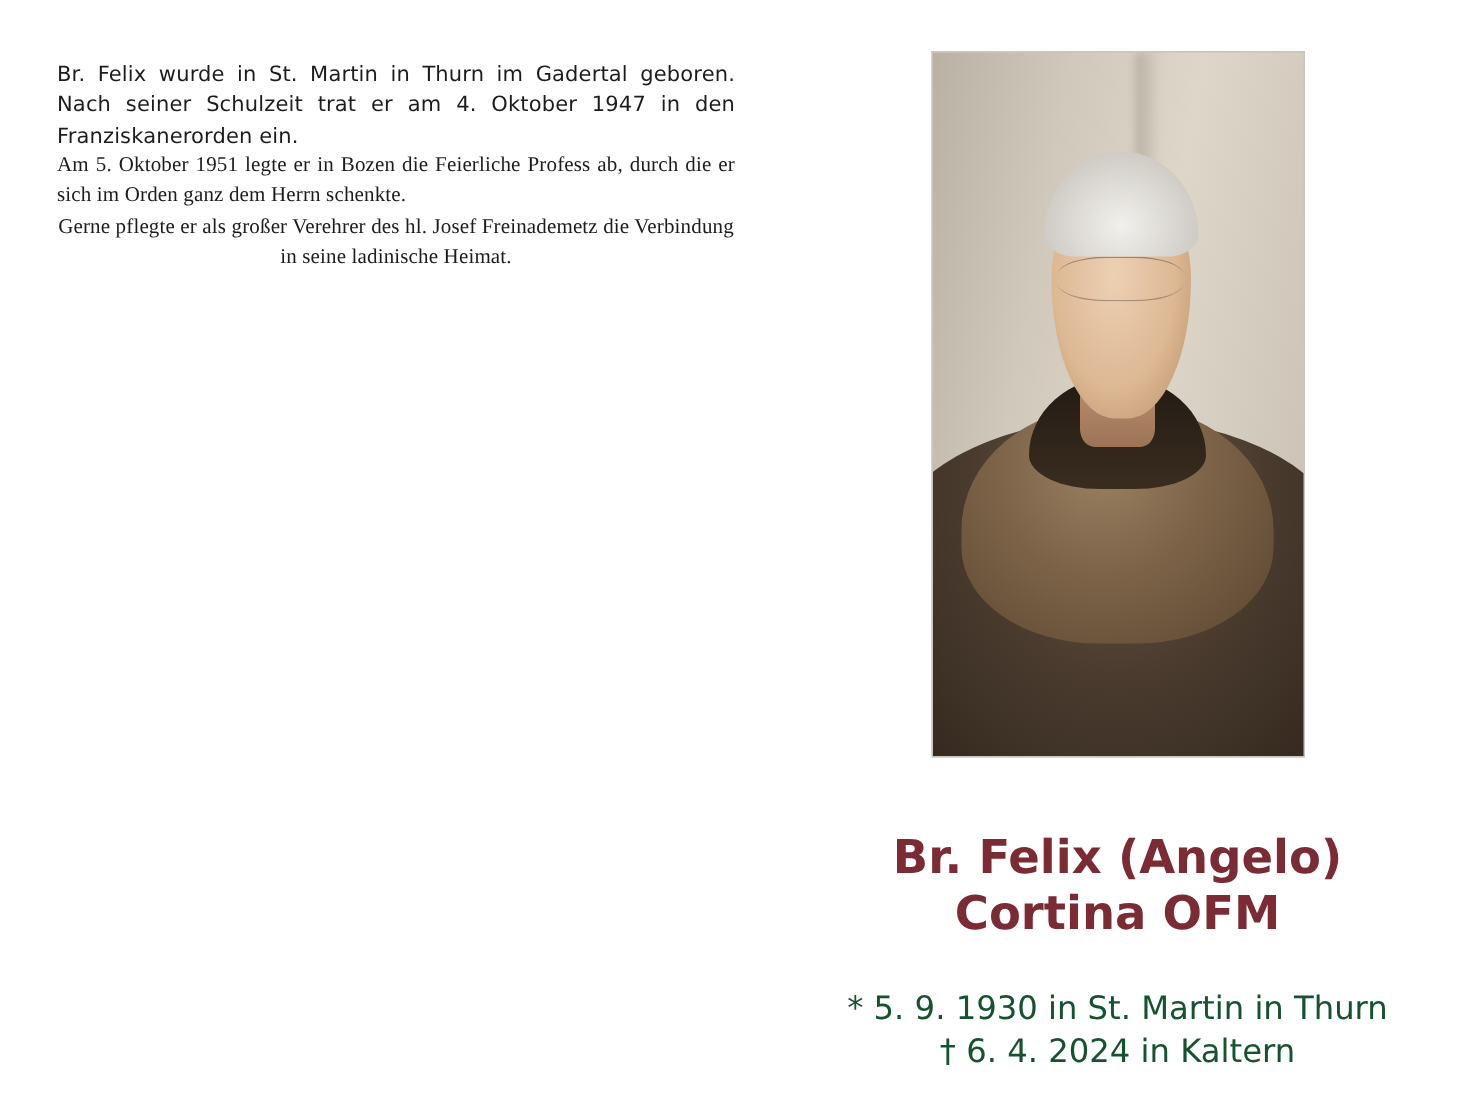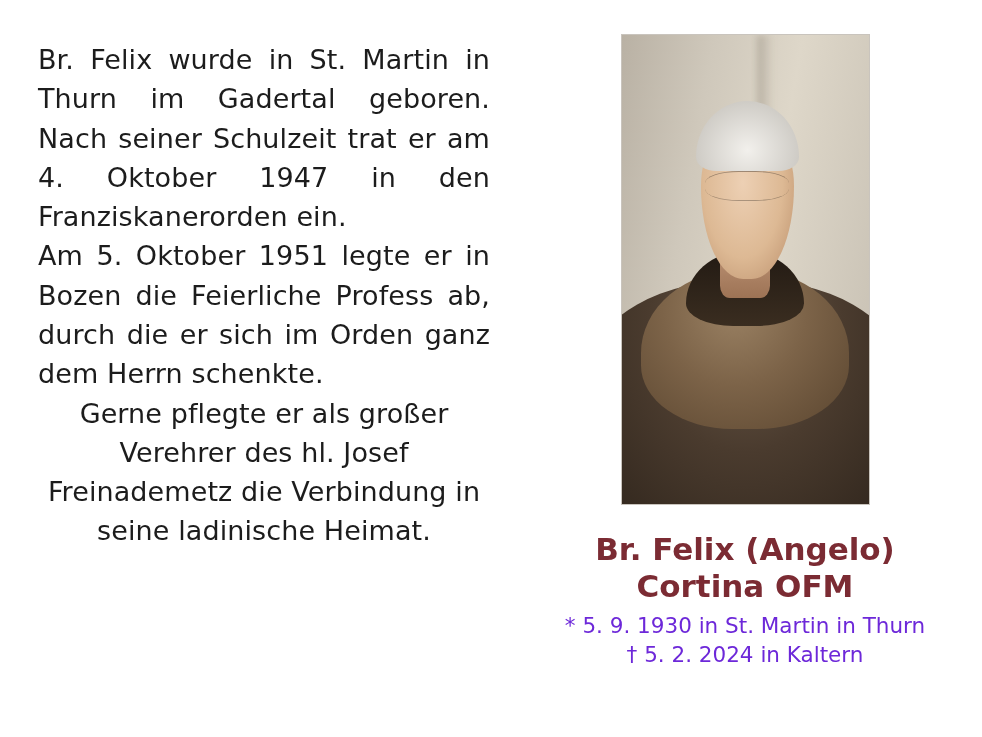--- a/index.html
+++ b/index.html
@@ -21,42 +21,44 @@
     display: flex;
     flex-direction: row;
   }
   
   .bio-column {
     width: 520px;
     padding: 40px 30px 20px 38px;
     box-sizing: border-box;
   }
   .bio-paragraph {
-    font-size: 27px;
+    font-size: 14px;
     line-height: 1.455;
     color: #1c1c1c;
     text-align: justify;
     text-justify: inter-word;
     margin: 0;
     letter-spacing: 0.1px;
   }
   .bio-paragraph + .bio-paragraph {
     margin-top: 0px;
+    font-family: Liberation Serif, serif;
   }
   .bio-paragraph:last-child {
     text-align: center;
   }
   
   .portrait-column {
     width: 462px;
     padding: 34px 24px 18px 12px;
     box-sizing: border-box;
     display: flex;
     flex-direction: column;
     align-items: center;
+    gap: 23px;
   }
   .portrait-frame {
     width: 249px;
     height: 471px;
     border: 1px solid #c9c4bd;
     box-sizing: border-box;
     overflow: hidden;
     position: relative;
     background: #cfc8bd;
   }
@@ -147,23 +149,23 @@
     width: 100%;
   }
   .deceased-name {
     font-size: 31px;
     font-weight: bold;
     color: #7b2b33;
     line-height: 1.18;
     margin: 0;
   }
   .dates {
-    margin-top: 8px;
+    margin-top: 32px;
     font-size: 21.5px;
-    color: #6d28d9;
+    color: #14532d;
     line-height: 1.32;
   }
   .date-line {
     white-space: nowrap;
   }
 </style>
 </head>
 <body>
 
 <div class="card">
@@ -188,18 +190,18 @@
       <div class="portrait-glasses"></div>
     </div>
 
     <div class="name-block">
       <div class="deceased-name">
         <span>Br. Felix (Angelo)</span><br>
         <span>Cortina OFM</span>
       </div>
       <div class="dates">
         <div class="date-line">* 5. 9. 1930 in St. Martin in Thurn</div>
-        <div class="date-line">† 5. 2. 2024 in Kaltern</div>
+        <div class="date-line">† 6. 4. 2024 in Kaltern</div>
       </div>
     </div>
 
   </div>
 </div>
 
 </body></html>

